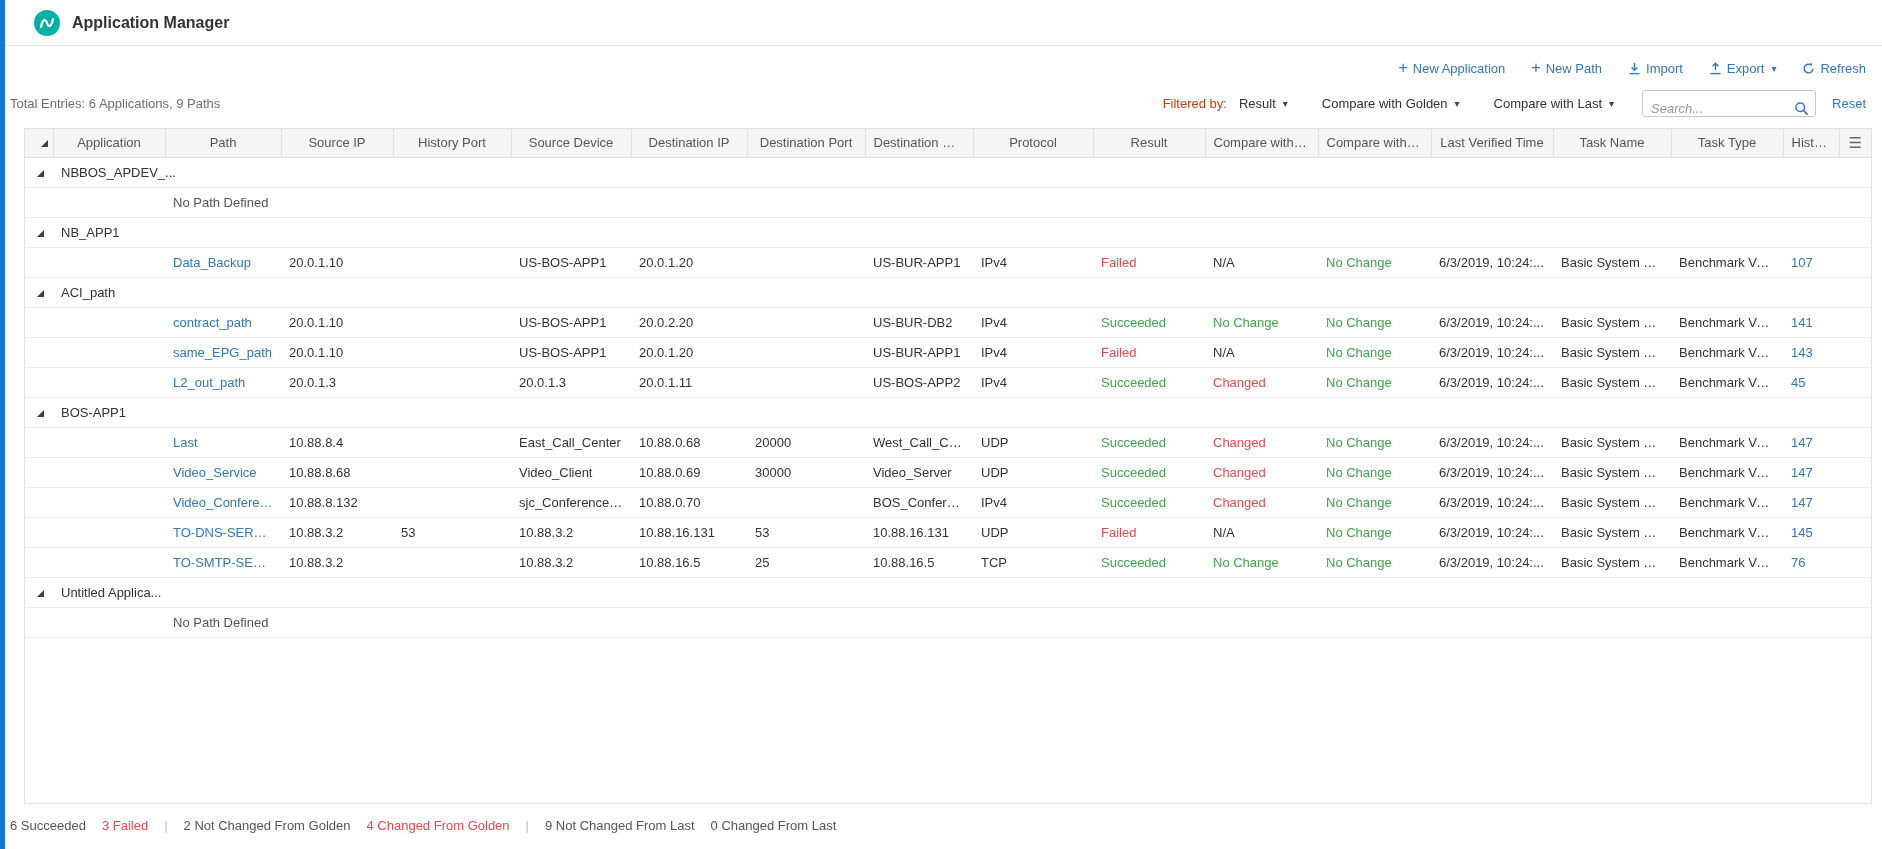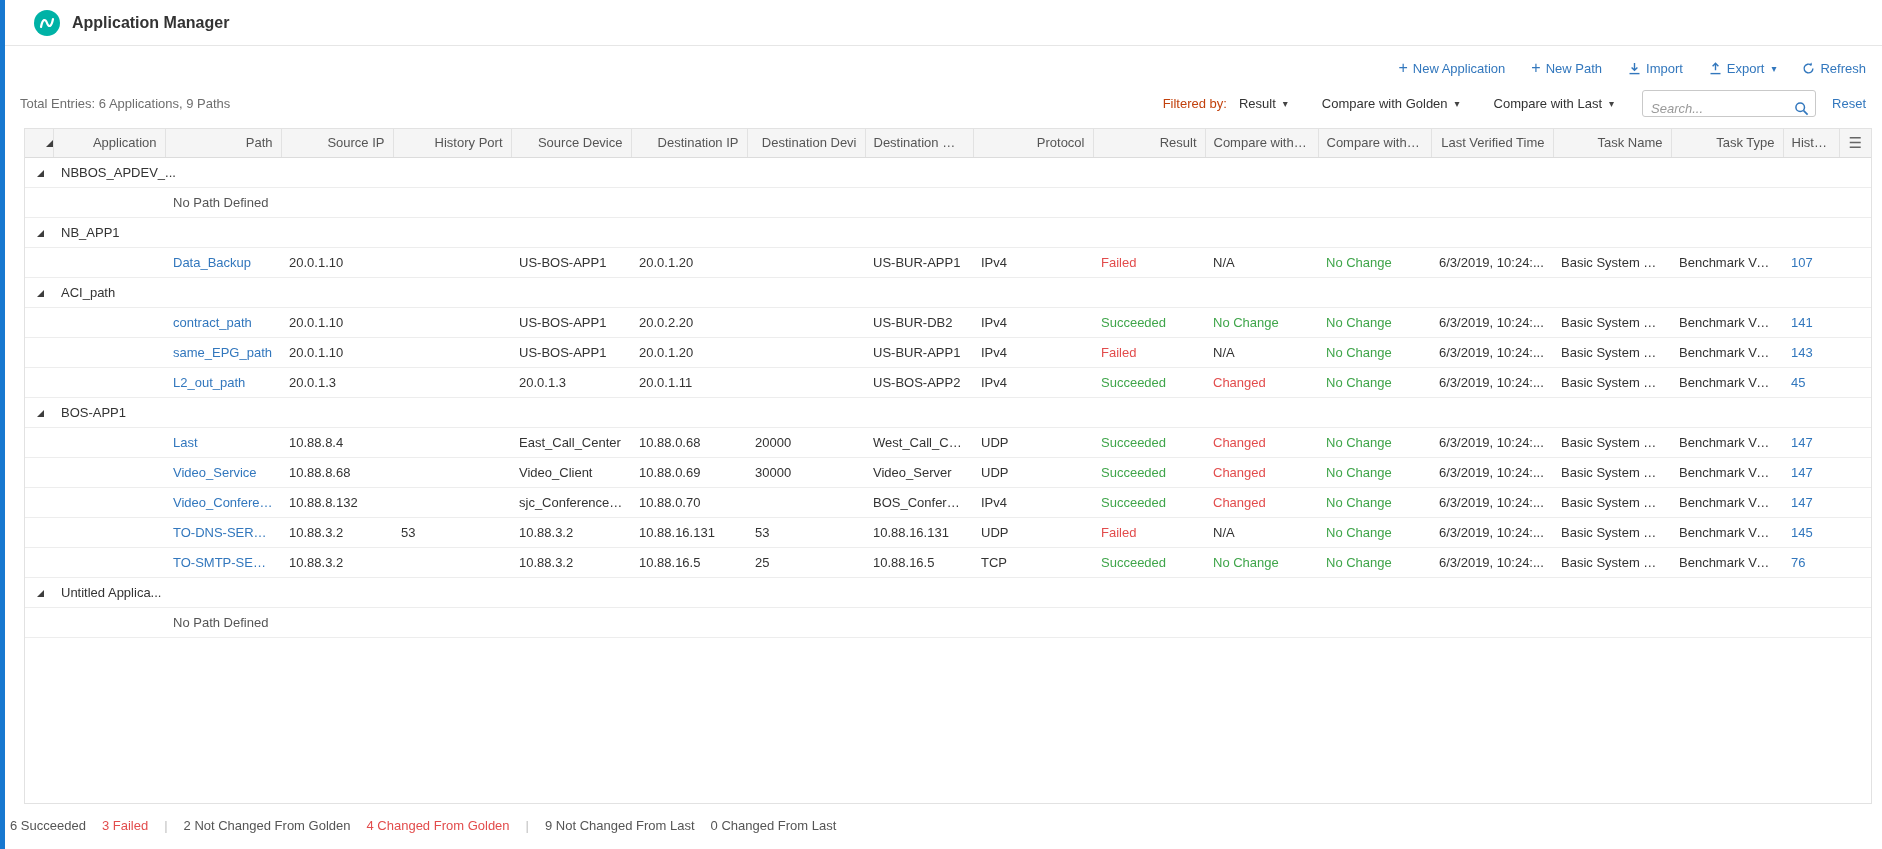--- a/index.html
+++ b/index.html
@@ -33,21 +33,21 @@
   }
   .action {
     display: inline-flex; align-items: center; gap: 5px;
     color: #3277bd; cursor: pointer; white-space: nowrap;
   }
   .action .plus { font-size: 16px; font-weight: 400; line-height: 12px; }
   .caret-down { font-size: 10px; color: #3277bd; margin-left: 2px; }
   
   .filter-row {
     display: flex; align-items: center;
-    padding: 12px 16px 12px 20px; height: 50px;
+    padding: 12px 16px 12px 10px; height: 50px;
   }
   .total-entries { color: #6e6e6e; margin-right: auto; }
   .filtered-by { color: #c2410c; margin-right: 12px; }
   .dropdowns { display: flex; align-items: center; gap: 34px; margin-right: 28px; }
   .dropdown { display: inline-flex; align-items: center; gap: 7px; cursor: pointer; color: #333; white-space: nowrap; }
   .dropdown .dk-caret { font-size: 10px; color: #444; }
   .search-wrap {
     display: flex; align-items: flex-end;
     width: 174px; height: 27px;
     border: 1px solid #c9c9c9; border-radius: 3px;
@@ -68,21 +68,21 @@
     overflow: hidden;
     background: #fff;
   }
   table { width: 100%; border-collapse: collapse; table-layout: fixed; }
   thead th {
     background: #f5f5f5;
     border-right: 1px solid #e2e2e2;
     border-bottom: 1px solid #dcdcdc;
     height: 28px;
     font-weight: normal; color: #555;
-    text-align: right; padding: 0 8px;
+    text-align: center; padding: 0 8px;
     white-space: nowrap; overflow: hidden; text-overflow: ellipsis;
   }
   thead th:last-child { border-right: none; }
   tbody td {
     height: 30px;
     border-bottom: 1px solid #ededed;
     padding: 0 8px;
     white-space: nowrap; overflow: hidden; text-overflow: ellipsis;
     color: #333;
   }
@@ -217,21 +217,21 @@
       </colgroup>
       <thead>
         <tr>
           <th class="caret-cell"><span class="tri"></span></th>
           <th>Application</th>
           <th>Path</th>
           <th>Source IP</th>
           <th>History Port</th>
           <th>Source Device</th>
           <th>Destination IP</th>
-          <th>Destination Devi</th>
+          <th>Destination Port</th>
           <th>Destination Devi...</th>
           <th>Protocol</th>
           <th>Result</th>
           <th>Compare with G...</th>
           <th>Compare with La...</th>
           <th>Last Verified Time</th>
           <th>Task Name</th>
           <th>Task Type</th>
           <th>History</th>
           <th class="menu-icon">☰</th>

